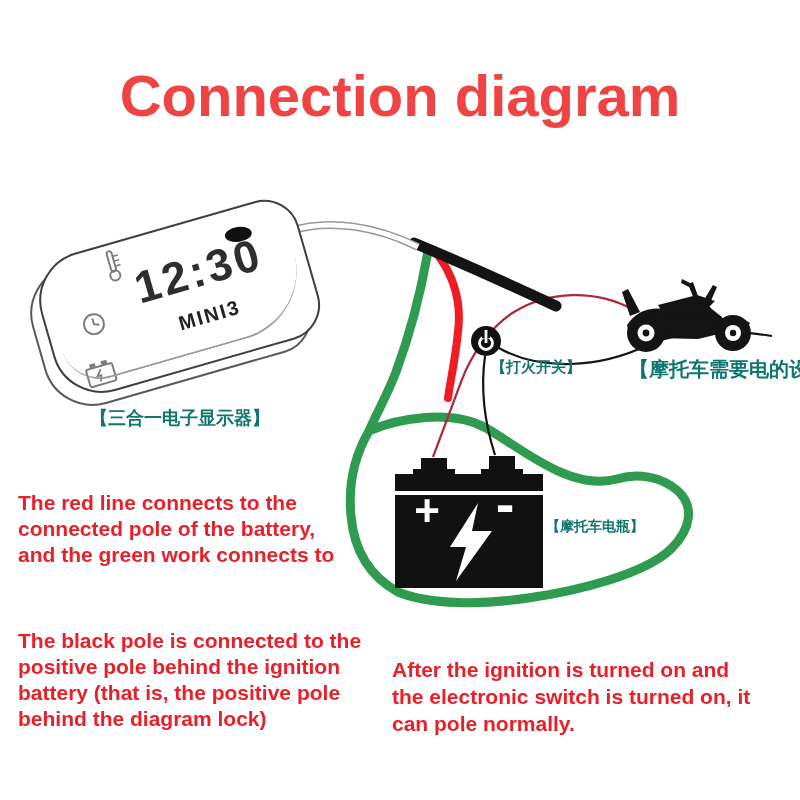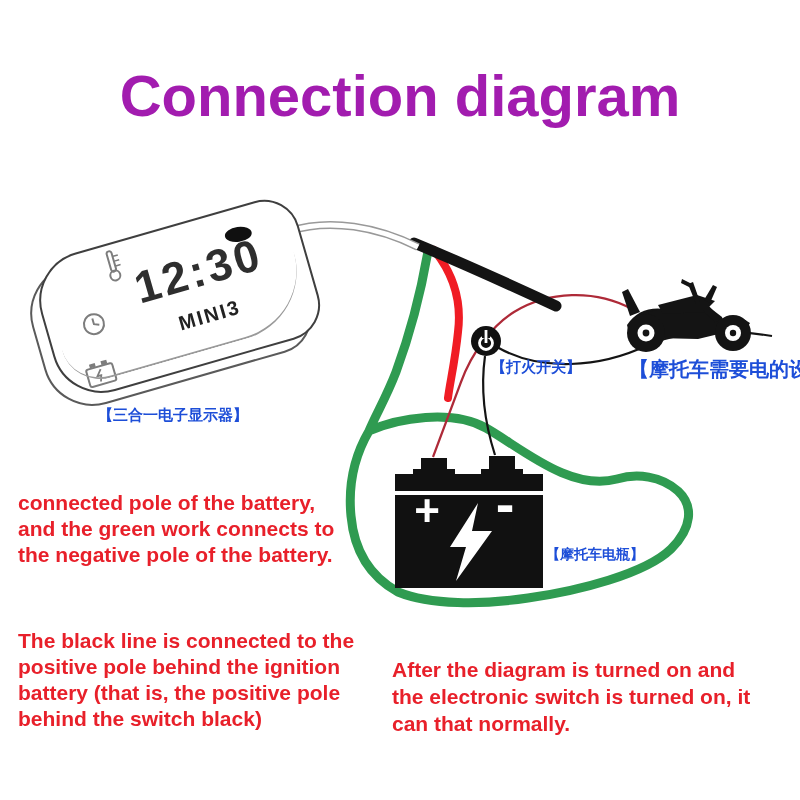--- a/index.html
+++ b/index.html
@@ -1,38 +1,38 @@
 <!DOCTYPE html>
 <html><head>
 <meta charset="utf-8">
 <style>
   html,body{margin:0;padding:0;background:#fff;}
   .stage{position:relative;width:800px;height:800px;background:#ffffff;overflow:hidden;
          font-family:"Liberation Sans", sans-serif;}
   .title{position:absolute;top:62px;left:0;width:100%;text-align:center;
-         font-size:58px;font-weight:bold;color:#a21caf;letter-spacing:0;}
+         font-size:58px;font-weight:bold;color:#ef4444;letter-spacing:0;}
   .wires{position:absolute;left:0;top:0;}
   
   .device-base{position:absolute;left:33px;top:239px;width:268px;height:140px;
                border:2px solid #5a5a5a;border-radius:50px 36px 36px 50px;background:#fff;
                transform:rotate(-16deg);}
   .device-face{position:absolute;left:42px;top:226px;width:268px;height:140px;
                border:2px solid #3f3f3f;border-radius:50px 36px 36px 50px;background:#fff;
                transform:rotate(-16deg);}
   .device-face::after{content:"";position:absolute;left:8px;right:10px;top:6px;bottom:12px;
                border-bottom:2px solid #9a9a9a;border-radius:0 0 70px 40px;}
   .dev-time{position:absolute;left:96px;top:24px;font-size:45px;font-weight:bold;
             color:#2e2e2e;letter-spacing:3px;}
   .dev-model{position:absolute;left:128px;top:84px;font-size:20px;font-weight:bold;
              color:#222;letter-spacing:2px;}
   .dev-dot{position:absolute;left:196px;top:18px;width:27px;height:15px;background:#101010;
            border-radius:50%;transform:rotate(8deg);}
   .dev-icon{position:absolute;color:#7d7d7d;}
   
-  .cn{position:absolute;color:#1d4ed8;font-weight:bold;white-space:nowrap;}
+  .cn{position:absolute;color:#0f766e;font-weight:bold;white-space:nowrap;}
   
   .note{position:absolute;color:#e8202a;font-weight:bold;font-size:21px;line-height:26px;
         white-space:nowrap;}
 </style>
 </head>
 <body>
 
 <div class="stage">
 
   <svg class="wires" width="800" height="800" viewBox="0 0 800 800">
@@ -116,37 +116,37 @@
         <rect x="6" y="1.5" width="6" height="4" fill="#7d7d7d"></rect>
         <rect x="18" y="1.5" width="6" height="4" fill="#7d7d7d"></rect>
         <path d="M16,9 L11,15 L15,15 L13,21" fill="none" stroke="#7d7d7d" stroke-width="1.8"></path>
       </svg>
     </span>
     <span class="dev-time">12:30</span>
     <span class="dev-model">MINI3</span>
     <span class="dev-dot"></span>
   </div>
 
-  <div class="cn" style="left:98px;top:406px;font-size:15px;">【三合一电子显示器】</div>
+  <div class="cn" style="left:90px;top:406px;font-size:18px;">【三合一电子显示器】</div>
   <div class="cn" style="left:491px;top:358px;font-size:15px;">【打火开关】</div>
   <div class="cn" style="left:629px;top:356px;font-size:20px;">【摩托车需要电的设备】</div>
-  <div class="cn" style="left:546px;top:546px;font-size:14px;">【摩托车电瓶】</div>
+  <div class="cn" style="left:546px;top:518px;font-size:14px;">【摩托车电瓶】</div>
 
   <div class="title">Connection diagram</div>
 
   <div class="note" style="left:18px;top:490px;">
+    <div>The red line connects to the</div>
     <div>connected pole of the battery,</div>
     <div>and the green work connects to</div>
-    <div>the negative pole of the battery.</div>
   </div>
   <div class="note" style="left:18px;top:628px;">
-    <div>The black line is connected to the</div>
+    <div>The black pole is connected to the</div>
     <div>positive pole behind the ignition</div>
     <div>battery (that is, the positive pole</div>
-    <div>behind the switch black)</div>
+    <div>behind the diagram lock)</div>
   </div>
   <div class="note" style="left:392px;top:656px;line-height:27px;">
-    <div>After the diagram is turned on and</div>
+    <div>After the ignition is turned on and</div>
     <div>the electronic switch is turned on, it</div>
-    <div>can that normally.</div>
+    <div>can pole normally.</div>
   </div>
 
 </div>
 
 </body></html>

